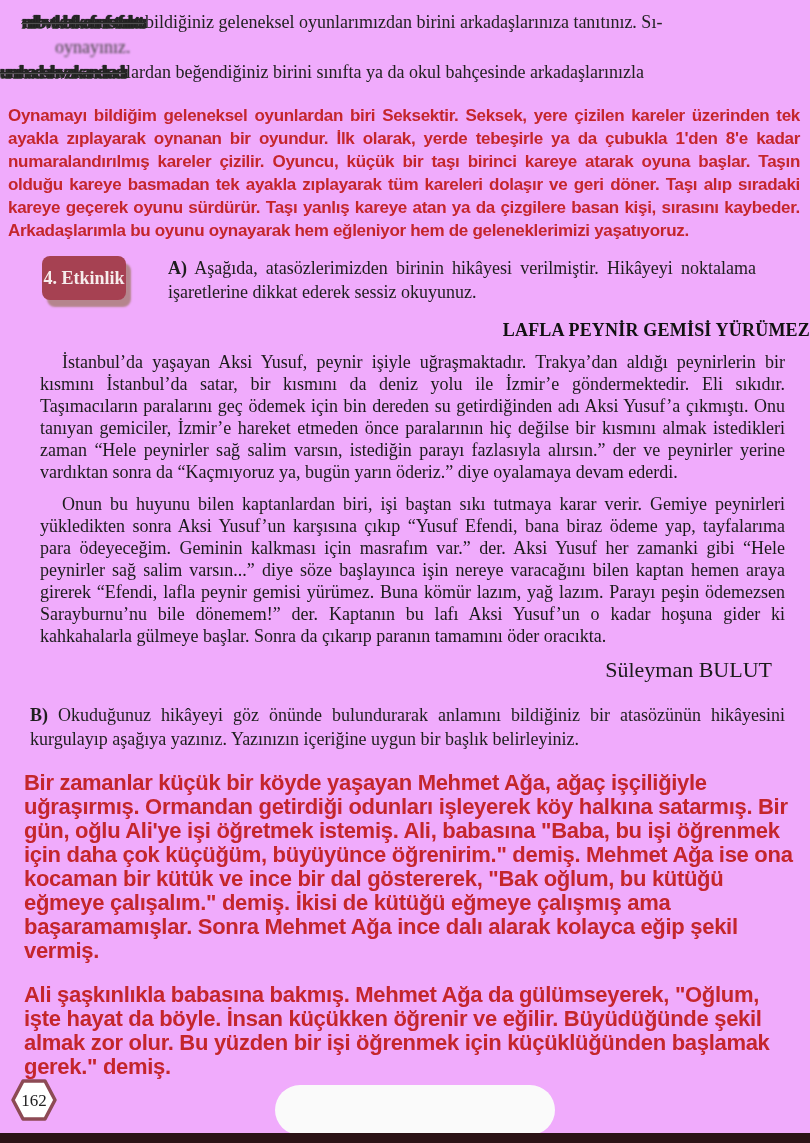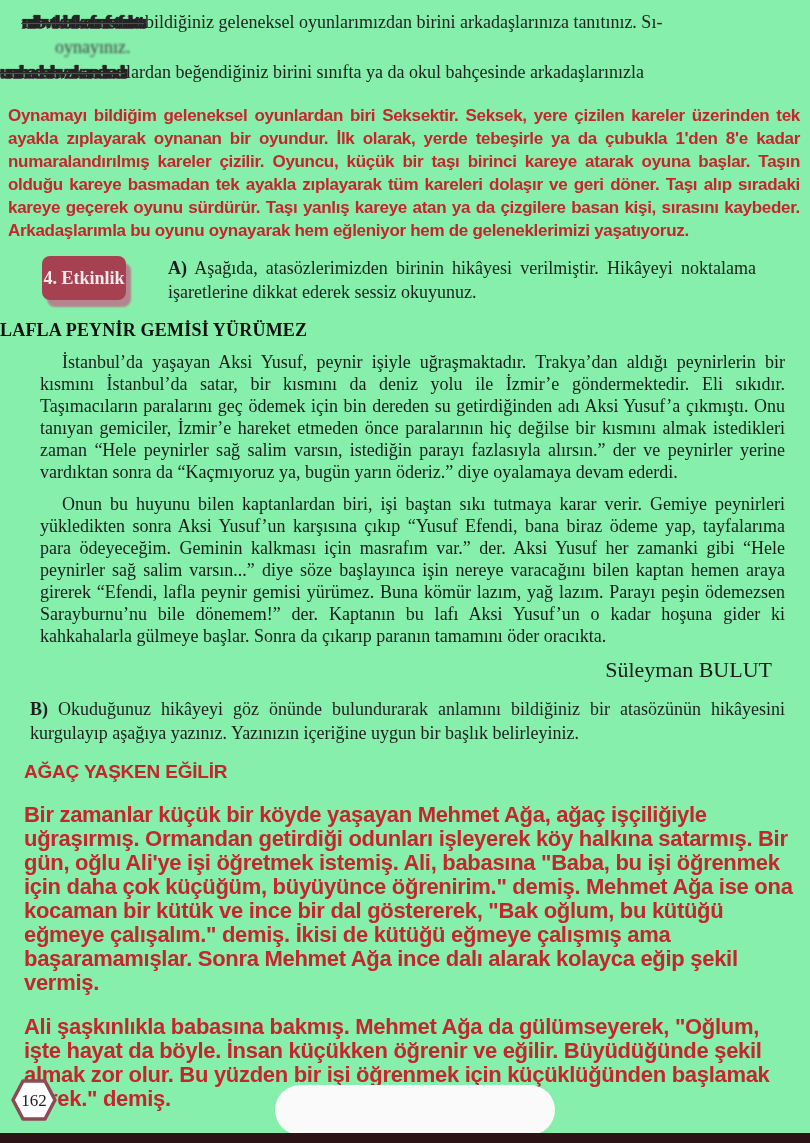--- a/index.html
+++ b/index.html
@@ -1,19 +1,19 @@
 <!DOCTYPE html>
 <html><head>
 <meta charset="utf-8">
 <style>
   html,body{margin:0;padding:0;background:#fff;}
   .page{
     position:relative;
     width:810px;height:1143px;
-    background:#86efac;
+    background:#f0abfc;
     overflow:hidden;
     font-family:"Liberation Serif", serif;
     color:#1c1c1c;
   }
   
   .intro{padding-top:10px;font-size:18px;line-height:25px;color:#222;}
   .intro .line{white-space:nowrap;}
   .intro .l1{margin-left:22px;}
   .intro .l2{margin-left:0px;}
   .intro .l3{margin-left:55px;}
@@ -48,33 +48,33 @@
     display:flex;align-items:center;justify-content:center;
     color:#f6ecec;font-weight:bold;font-size:18px;
   }
   .activity-text{
     margin-left:42px;width:588px;
     font-size:18px;line-height:24px;text-align:justify;color:#1e1e1e;
   }
   .blabel{font-weight:bold;}
   
   .story-title{
-    margin-top:16px;text-align:left;
+    margin-top:16px;text-align:right;
     font-size:18px;font-weight:bold;letter-spacing:0.2px;color:#111;
   }
   .story{padding:0 25px 0 30px;}
   .story p{
     margin:10px 0 0 10px;
     font-size:18px;line-height:22px;text-align:justify;text-indent:22px;color:#1b1b1b;
   }
   .story-author{
     margin:10px 38px 0 0;text-align:right;font-size:22px;color:#1b1b1b;
   }
   .part-b{
-    margin-top:14px;padding:0 25px 0 30px;
+    margin-top:20px;padding:0 25px 0 30px;
     font-size:18px;line-height:24px;text-align:justify;color:#1e1e1e;
   }
   
   .answer-b-title{
     margin:16px 0 0 24px;
     font-size:19px;letter-spacing:-0.2px;
   }
   .answer-b p{
     margin:20px 0 0 0;padding:0 12px 0 24px;
     font-size:22px;line-height:24px;letter-spacing:-0.3px;
@@ -110,21 +110,20 @@
 
   <div class="story-title">LAFLA PEYNİR GEMİSİ YÜRÜMEZ</div>
   <div class="story">
     <p>İstanbul’da yaşayan Aksi Yusuf, peynir işiyle uğraşmaktadır. Trakya’dan aldığı peynirlerin bir kısmını İstanbul’da satar, bir kısmını da deniz yolu ile İzmir’e göndermektedir. Eli sıkıdır. Taşımacıların paralarını geç ödemek için bin dereden su getirdiğinden adı Aksi Yusuf’a çıkmıştı. Onu tanıyan gemiciler, İzmir’e hareket etmeden önce paralarının hiç değilse bir kısmını almak istedikleri zaman “Hele peynirler sağ salim varsın, istediğin parayı fazlasıyla alırsın.” der ve peynirler yerine vardıktan sonra da “Kaçmıyoruz ya, bugün yarın öderiz.” diye oyalamaya devam ederdi.</p>
     <p>Onun bu huyunu bilen kaptanlardan biri, işi baştan sıkı tutmaya karar verir. Gemiye peynirleri yükledikten sonra Aksi Yusuf’un karşısına çıkıp “Yusuf Efendi, bana biraz ödeme yap, tayfalarıma para ödeyeceğim. Geminin kalkması için masrafım var.” der. Aksi Yusuf her zamanki gibi “Hele peynirler sağ salim varsın...” diye söze başlayınca işin nereye varacağını bilen kaptan hemen araya girerek “Efendi, lafla peynir gemisi yürümez. Buna kömür lazım, yağ lazım. Parayı peşin ödemezsen Sarayburnu’nu bile dönemem!” der. Kaptanın bu lafı Aksi Yusuf’un o kadar hoşuna gider ki kahkahalarla gülmeye başlar. Sonra da çıkarıp paranın tamamını öder oracıkta.</p>
   </div>
   <div class="story-author">Süleyman BULUT</div>
 
   <div class="part-b"><span class="blabel">B)</span><span> Okuduğunuz hikâyeyi göz önünde bulundurarak anlamını bildiğiniz bir atasözünün hikâyesini kurgulayıp aşağıya yazınız. Yazınızın içeriğine uygun bir başlık belirleyiniz.</span></div>
 
-  <div class="answer-b-title red-sans">AĞAÇ YAŞKEN EĞİLİR</div>
   <div class="answer-b">
     <p class="red-sans">Bir zamanlar küçük bir köyde yaşayan Mehmet Ağa, ağaç işçiliğiyle uğraşırmış. Ormandan getirdiği odunları işleyerek köy halkına satarmış. Bir gün, oğlu Ali'ye işi öğretmek istemiş. Ali, babasına "Baba, bu işi öğrenmek için daha çok küçüğüm, büyüyünce öğrenirim." demiş. Mehmet Ağa ise ona kocaman bir kütük ve ince bir dal göstererek, "Bak oğlum, bu kütüğü eğmeye çalışalım." demiş. İkisi de kütüğü eğmeye çalışmış ama başaramamışlar. Sonra Mehmet Ağa ince dalı alarak kolayca eğip şekil vermiş.</p>
     <p class="red-sans">Ali şaşkınlıkla babasına bakmış. Mehmet Ağa da gülümseyerek, "Oğlum, işte hayat da böyle. İnsan küçükken öğrenir ve eğilir. Büyüdüğünde şekil almak zor olur. Bu yüzden bir işi öğrenmek için küçüklüğünden başlamak gerek." demiş.</p>
   </div>
 
   <div class="watermark"></div>
 
   <svg class="page-number" viewBox="0 0 48 48">
     <polygon points="3,24 13,5 35,5 45,24 35,43 13,43" fill="#ffffff" stroke="#8d4a54" stroke-width="3.5" stroke-linejoin="round"></polygon>
     <text x="24" y="30" text-anchor="middle" font-family="Liberation Serif, serif" font-size="17" fill="#222222">162</text>

